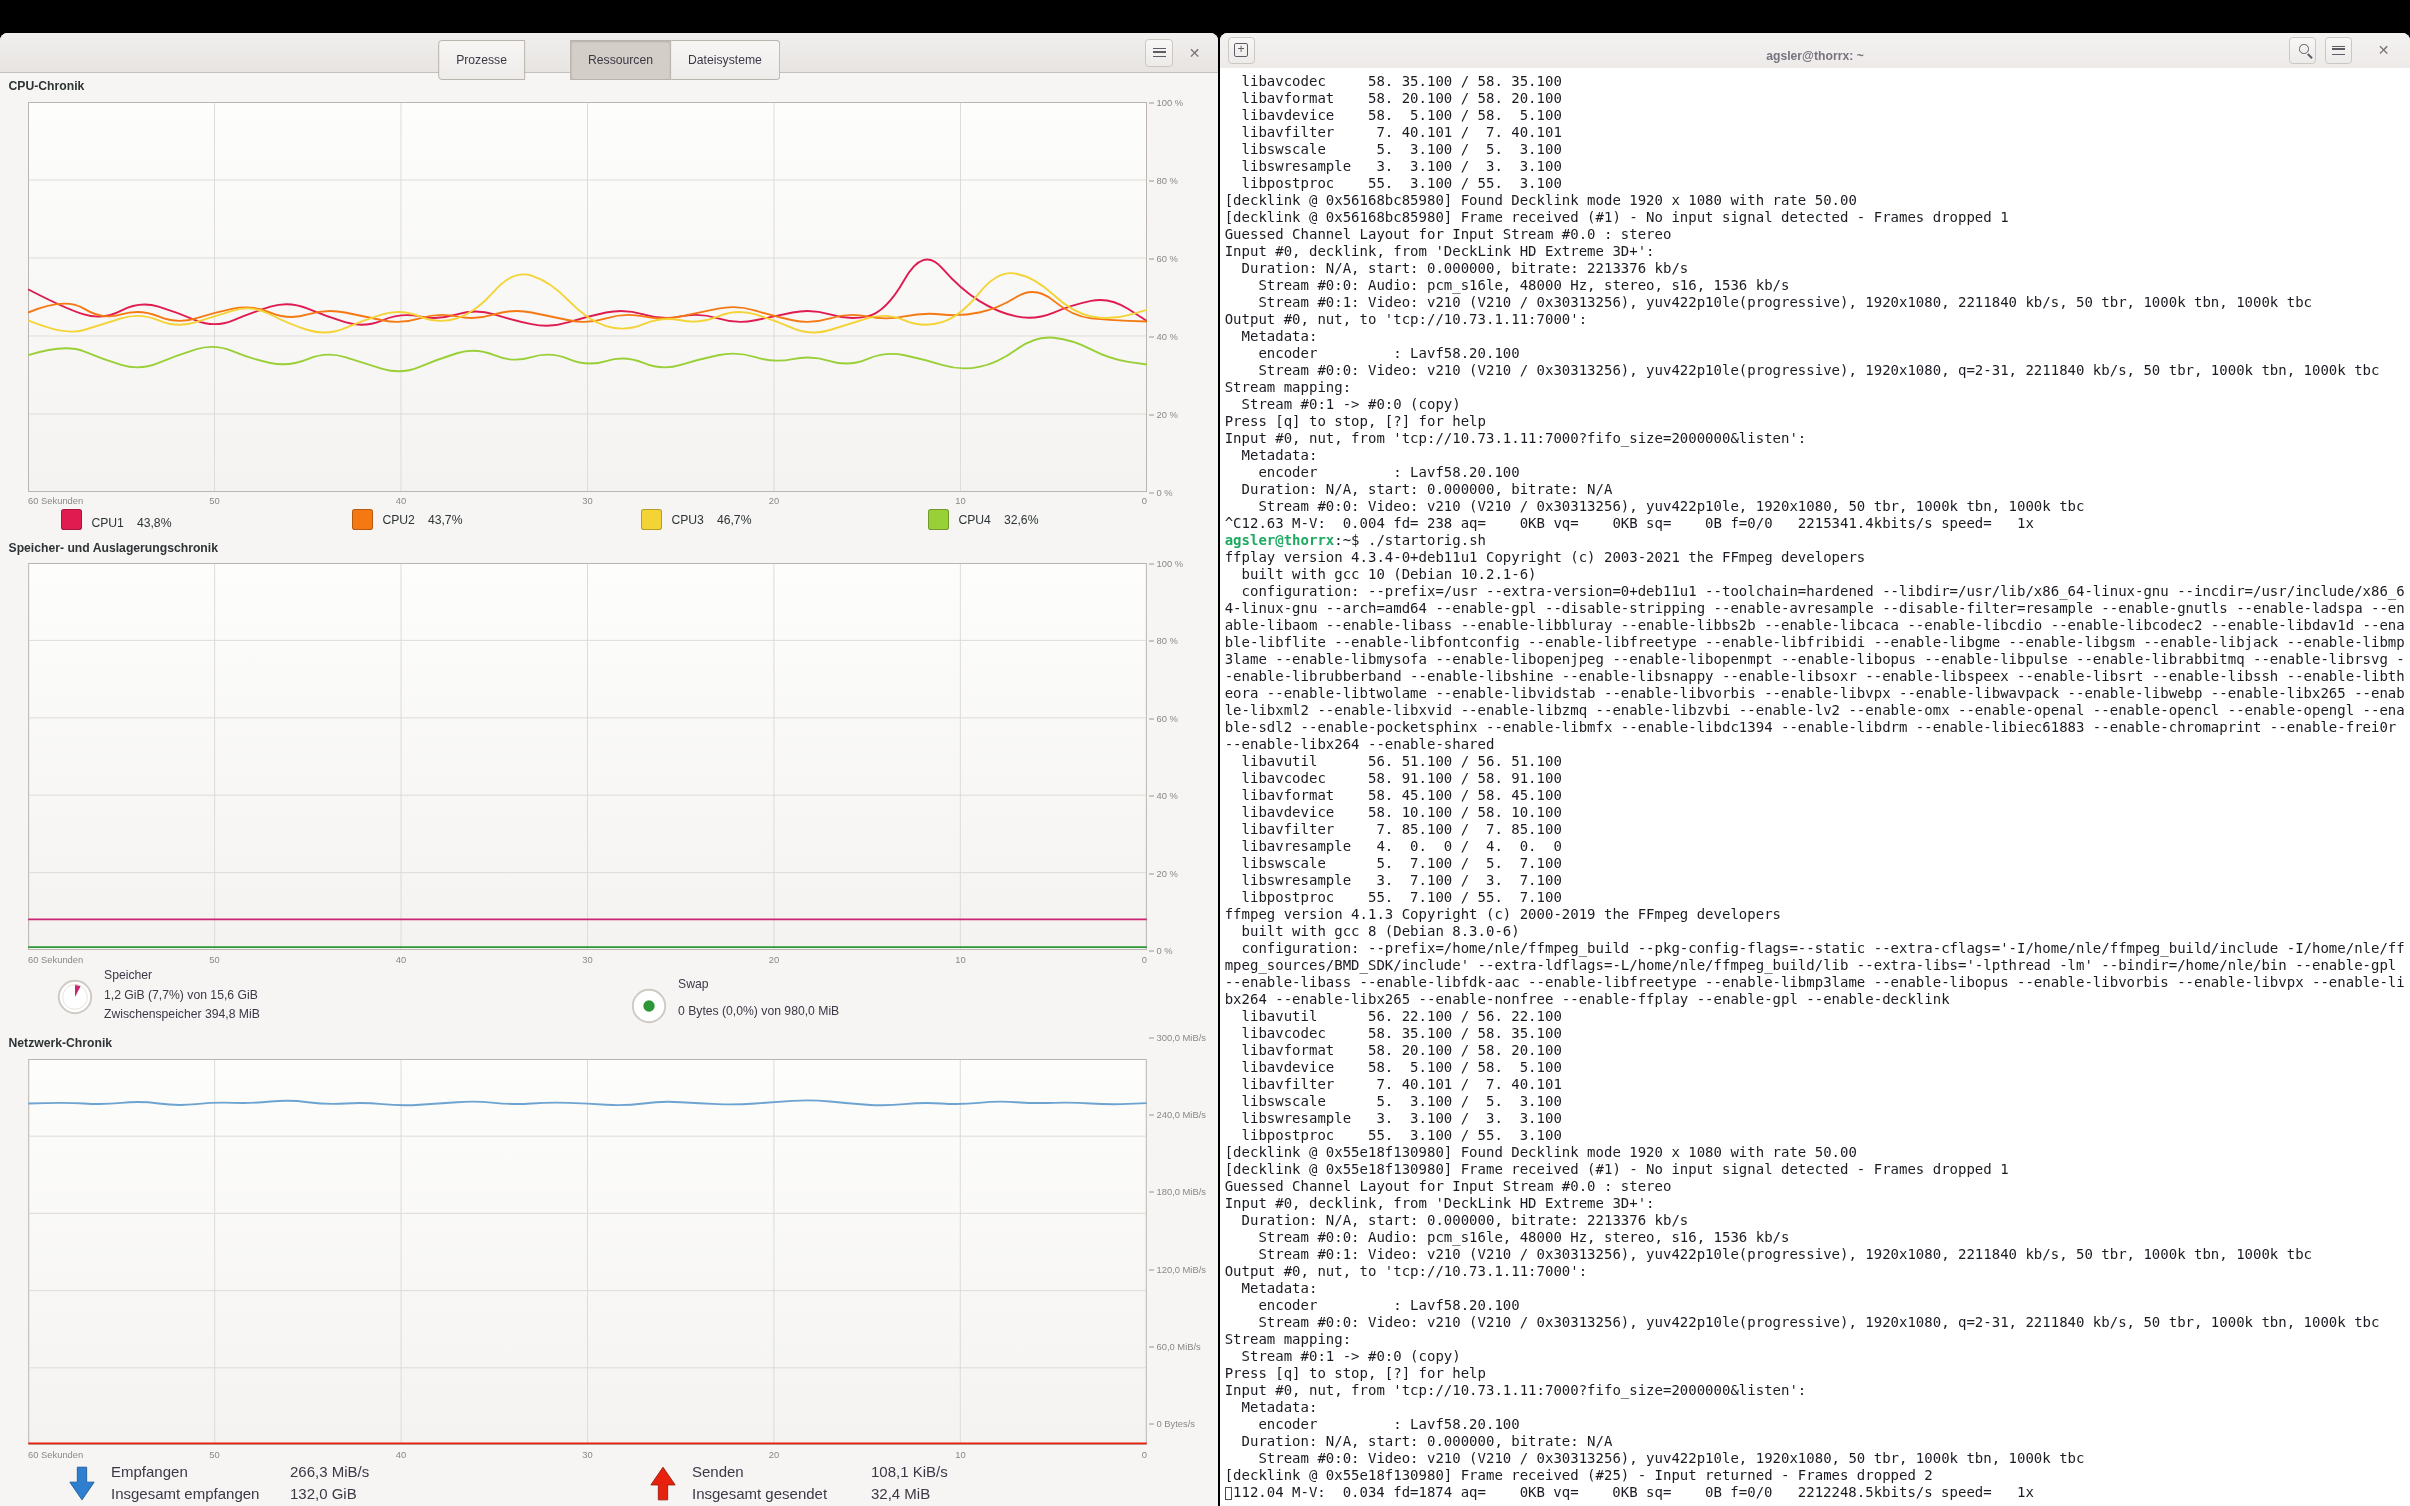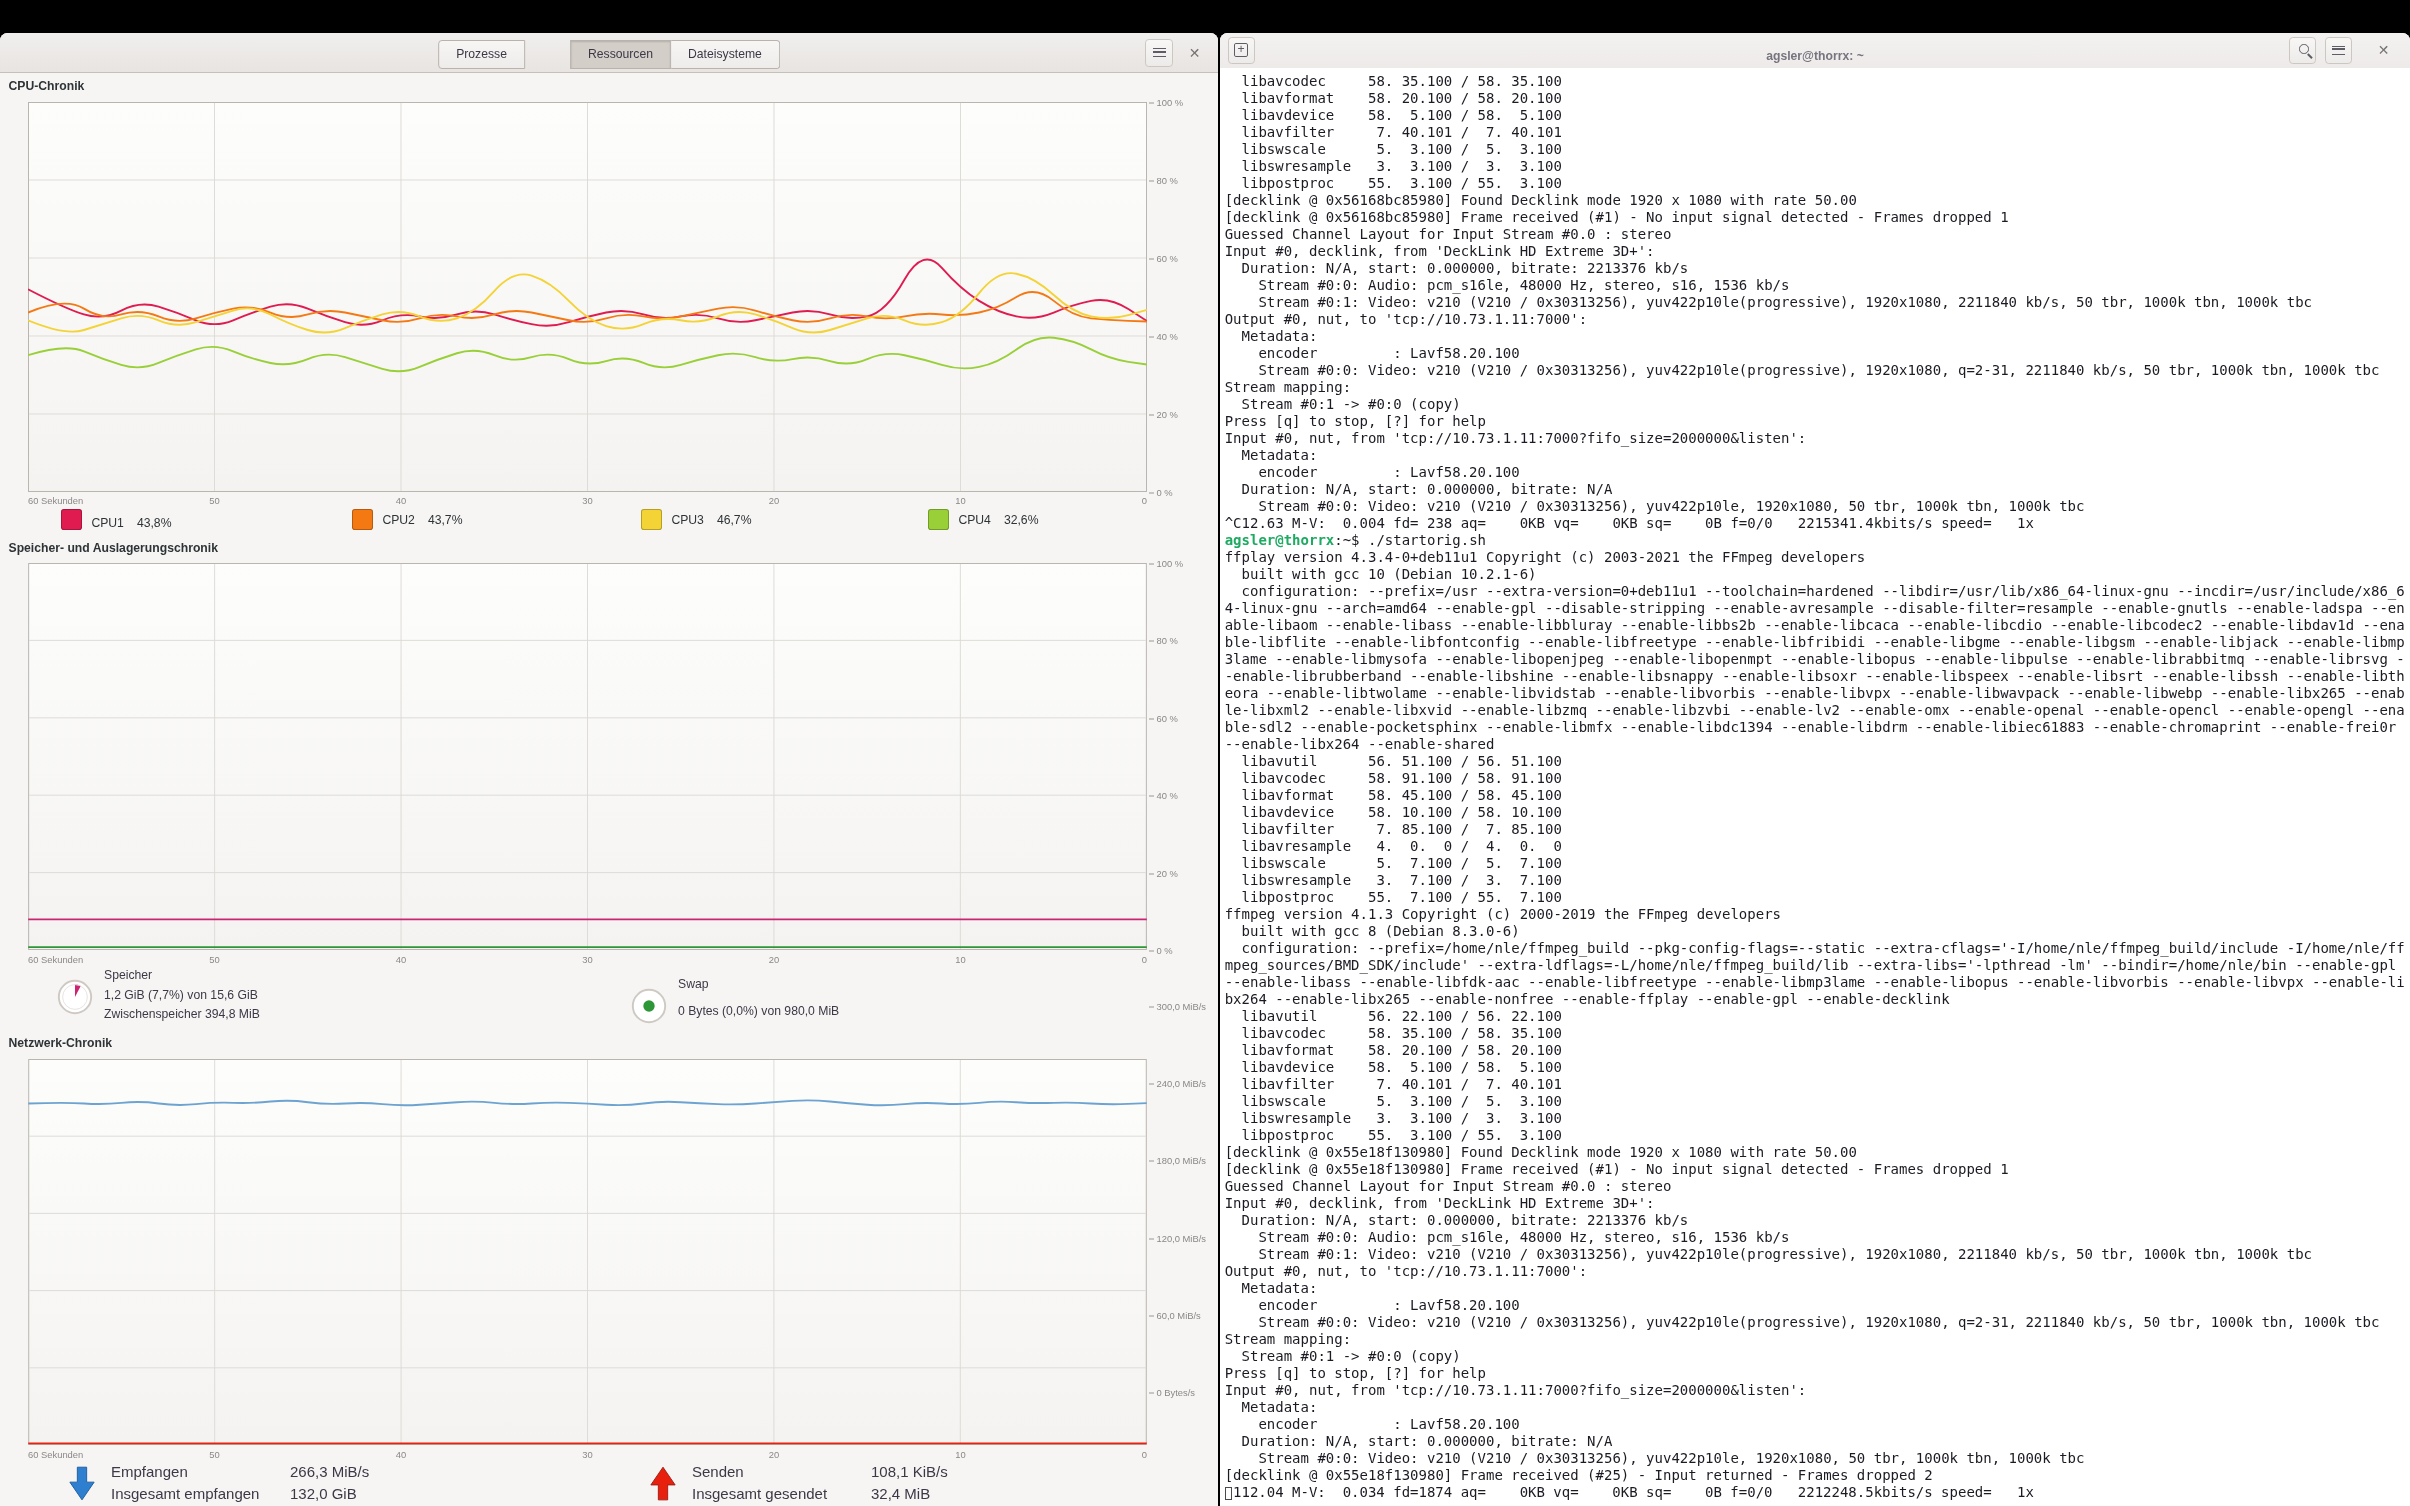--- a/index.html
+++ b/index.html
@@ -12,21 +12,21 @@
   #terminal-window { left:1220px; width:1190px; background:#ffffff; }
 
   
   .headerbar { position:relative; background:linear-gradient(#f1efee,#e7e4e1);
                border-bottom:0.9px solid #c6c0ba; }
   #monitor-window .headerbar { height:40px; }
   #terminal-window .headerbar { height:46px; background:linear-gradient(#f4f2f1,#ebe8e6); }
 
   .tab-group { position:absolute; left:50%; top:6.6px; transform:translateX(-50%);
                display:flex; }
-  .tab { height:29px; padding:0 17px; font-size:12.2px; color:#3d3846;
+  .tab { height:40px; padding:0 17px; font-size:12.2px; color:#3d3846;
          background:linear-gradient(#f7f6f5,#eeecea); border:0.9px solid #b9b3ac;
          display:flex; align-items:center; cursor:default; }
   .tab:first-child { border-radius:3.8px 0 0 3.8px; }
   .tab:last-child { border-radius:0 3.8px 3.8px 0; border-left:none; }
   .tab.active { background:#d3cec8; box-shadow:inset 0 0.9px 1.9px rgba(0,0,0,.15); border-left:0.9px solid #b9b3ac;margin-left:45px; }
   .tab + .tab:not(.active) { border-left:none; }
 
   .hb-btn { position:absolute; top:5.6px; width:28px; height:28px; border-radius:3.8px;
             border:0.9px solid #cdc7c2; background:linear-gradient(#f8f7f6,#edebe9);
             display:flex; align-items:center; justify-content:center;
@@ -240,21 +240,21 @@
         <line x1="594" x2="594" y1="1" y2="409" stroke="#dcdad6"></line>
         <line x1="792" x2="792" y1="1" y2="409" stroke="#dcdad6"></line>
         <line x1="990" x2="990" y1="1" y2="409" stroke="#dcdad6"></line>
         <line x1="1" x2="1187" y1="82" y2="82" stroke="#dcdad6"></line>
         <line x1="1" x2="1187" y1="164" y2="164" stroke="#dcdad6"></line>
         <line x1="1" x2="1187" y1="246" y2="246" stroke="#dcdad6"></line>
         <line x1="1" x2="1187" y1="328" y2="328" stroke="#dcdad6"></line>
         <path d="M0,47.24000000000001 Q39.6,45.879999999999995 59.400000000000006,47.24000000000001 Q79.2,48.60000000000002 99,46.56 Q118.8,44.51999999999998 138.6,47.23999999999998 Q158.4,49.95999999999998 178.2,47.91999999999999 Q198,45.879999999999995 217.8,46.56 Q237.6,47.24000000000001 257.4,45.20000000000002 Q277.2,43.160000000000025 297,45.880000000000024 Q316.8,48.60000000000002 336.6,47.24000000000001 Q356.4,45.879999999999995 376.2,47.91999999999999 Q396,49.95999999999998 415.8,48.599999999999994 Q435.6,47.24000000000001 455.4,45.879999999999995 Q475.2,44.51999999999998 495,46.56 Q514.8,48.60000000000002 534.5999999999999,47.24000000000001 Q554.4,45.879999999999995 574.2,46.56 Q594,47.24000000000001 613.8,48.599999999999994 Q633.6,49.95999999999998 653.4000000000001,47.23999999999998 Q673.2,44.51999999999998 693,45.879999999999995 Q712.8,47.24000000000001 732.5999999999999,47.920000000000016 Q752.4,48.60000000000002 772.2,47.24000000000001 Q792,45.879999999999995 811.8,44.52000000000001 Q831.6,43.160000000000025 851.4000000000001,45.20000000000002 Q871.2,47.24000000000001 891,48.599999999999994 Q910.8,49.95999999999998 930.5999999999999,47.91999999999999 Q950.4,45.879999999999995 970.2,47.24000000000001 Q990,48.60000000000002 1009.8,46.56 Q1029.6,44.51999999999998 1049.4,45.879999999999995 Q1069.2,47.24000000000001 1089,46.56 Q1108.8,45.879999999999995 1128.6,47.24000000000001 Q1148.4,48.60000000000002 1168.2,47.71600000000001 L1188,46.831999999999994" fill="none" stroke="#6da3d0" stroke-width="2" stroke-linejoin="round"></path>
         <path d="M0,408.32 Q39.6,408.32 59.400000000000006,408.32 Q79.2,408.32 99,408.32 Q118.8,408.32 138.6,408.32 Q158.4,408.32 178.2,408.32 Q198,408.32 217.8,408.32 Q237.6,408.32 257.4,408.32 Q277.2,408.32 297,408.32 Q316.8,408.32 336.6,408.32 Q356.4,408.32 376.2,408.32 Q396,408.32 415.8,408.32 Q435.6,408.32 455.4,408.32 Q475.2,408.32 495,408.32 Q514.8,408.32 534.5999999999999,408.32 Q554.4,408.32 574.2,408.32 Q594,408.32 613.8,408.32 Q633.6,408.32 653.4000000000001,408.32 Q673.2,408.32 693,408.32 Q712.8,408.32 732.5999999999999,408.32 Q752.4,408.32 772.2,408.32 Q792,408.32 811.8,408.32 Q831.6,408.32 851.4000000000001,408.32 Q871.2,408.32 891,408.32 Q910.8,408.32 930.5999999999999,408.32 Q950.4,408.32 970.2,408.32 Q990,408.32 1009.8,408.32 Q1029.6,408.32 1049.4,408.32 Q1069.2,408.32 1089,408.32 Q1108.8,408.32 1128.6,408.32 Q1148.4,408.32 1168.2,408.32 L1188,408.32" fill="none" stroke="#e8210f" stroke-width="2" stroke-linejoin="round"></path>
       </svg></div>
-  <div class="ylabels" style="top:973px; height:386px;text-align:right;">
+  <div class="ylabels" style="top:1004px; height:386px;text-align:right;">
       <span style="top: 0%;">300,0 MiB/s</span>
       <span style="top: 20%;">240,0 MiB/s</span>
       <span style="top: 40%;">180,0 MiB/s</span>
       <span style="top: 60%;">120,0 MiB/s</span>
       <span style="top: 80%;">60,0 MiB/s</span>
       <span style="top: 100%;">0 Bytes/s</span>
     </div>
   <div class="xlabels" style="top:1416px;">
       <span style="left: 0px;">60 Sekunden</span>
       <span style="left: 16.6667%;">50</span>

